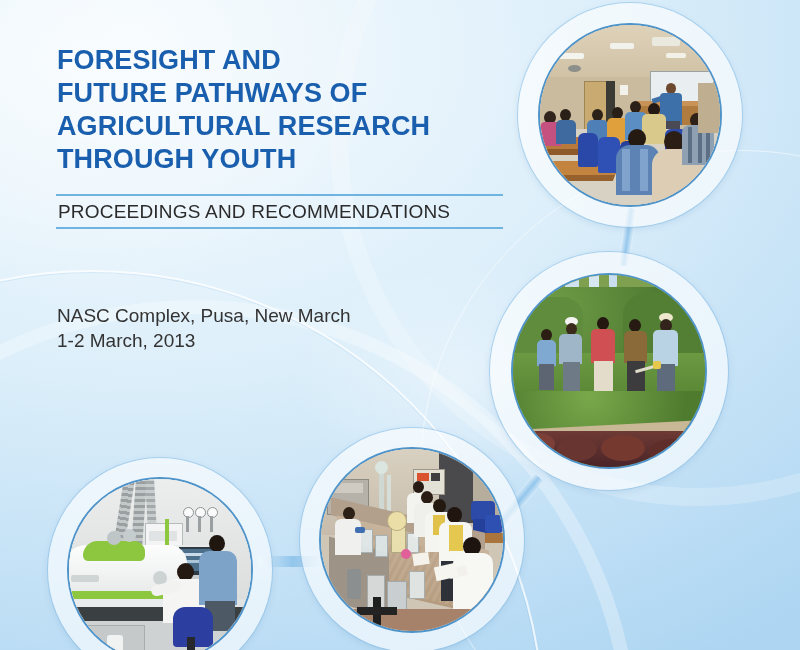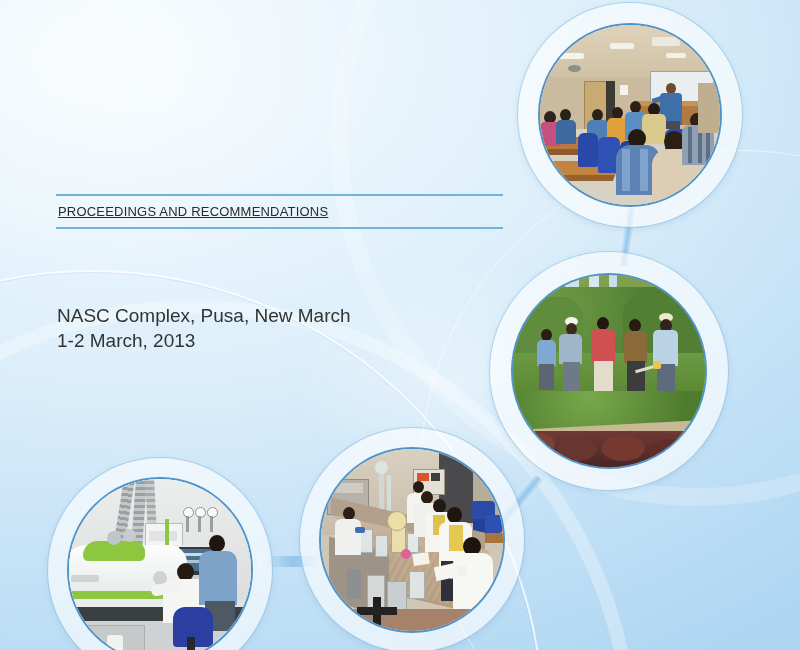--- a/index.html
+++ b/index.html
@@ -53,21 +53,21 @@
   }
   .title div{white-space:nowrap;}
   .rule{
     position:absolute;left:56px;width:447px;height:2px;
     background:#6fb3e0;
   }
   .rule-top{top:194px;}
   .rule-bottom{top:227px;}
   .subtitle{
     position:absolute;left:58px;top:199px;width:460px;
-    color:#2b2b2b;font-size:13px;line-height:26px;letter-spacing:.2px;text-decoration:underline;
+    color:#2b2b2b;font-size:19px;line-height:26px;letter-spacing:.2px;
   }
   .venue{
     position:absolute;left:57px;top:303px;width:420px;
     color:#333333;font-size:19px;line-height:25px;
   }
 
   
   .connector{
     position:absolute;
     background:linear-gradient(90deg,rgba(255,255,255,.25),rgba(138,193,234,.85),rgba(255,255,255,.25));
@@ -353,20 +353,26 @@
 
         <i style="left:104px;top:128px;width:40px;height:40px;background:#2c3fa0;border-radius:12px 12px 4px 4px;"></i>
         <i style="left:118px;top:158px;width:8px;height:18px;background:#27282b;"></i>
 
         <i style="left:18px;top:146px;width:56px;height:36px;background:#c6c9c9;border:1px solid #a9adad;"></i>
         <i style="left:38px;top:156px;width:16px;height:26px;background:#f1f3f2;border-radius:3px;"></i>
       </div>
     </div>
   </div>
 
+  <div class="title">
+    <div>FORESIGHT AND</div>
+    <div>FUTURE PATHWAYS OF</div>
+    <div>AGRICULTURAL RESEARCH</div>
+    <div>THROUGH YOUTH</div>
+  </div>
 
   <div class="rule rule-top"></div>
   <div class="subtitle">PROCEEDINGS AND RECOMMENDATIONS</div>
   <div class="rule rule-bottom"></div>
 
   <div class="venue">
     <div>NASC Complex, Pusa, New March</div>
     <div>1-2 March, 2013</div>
   </div>
 

